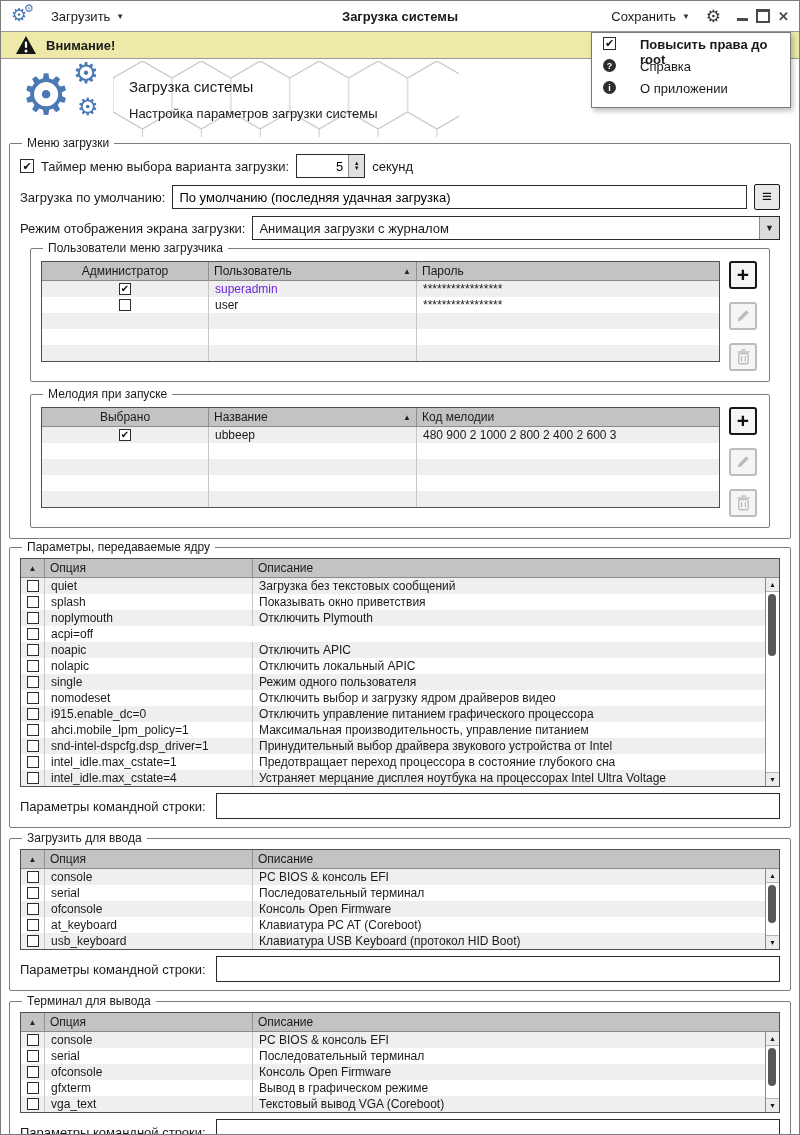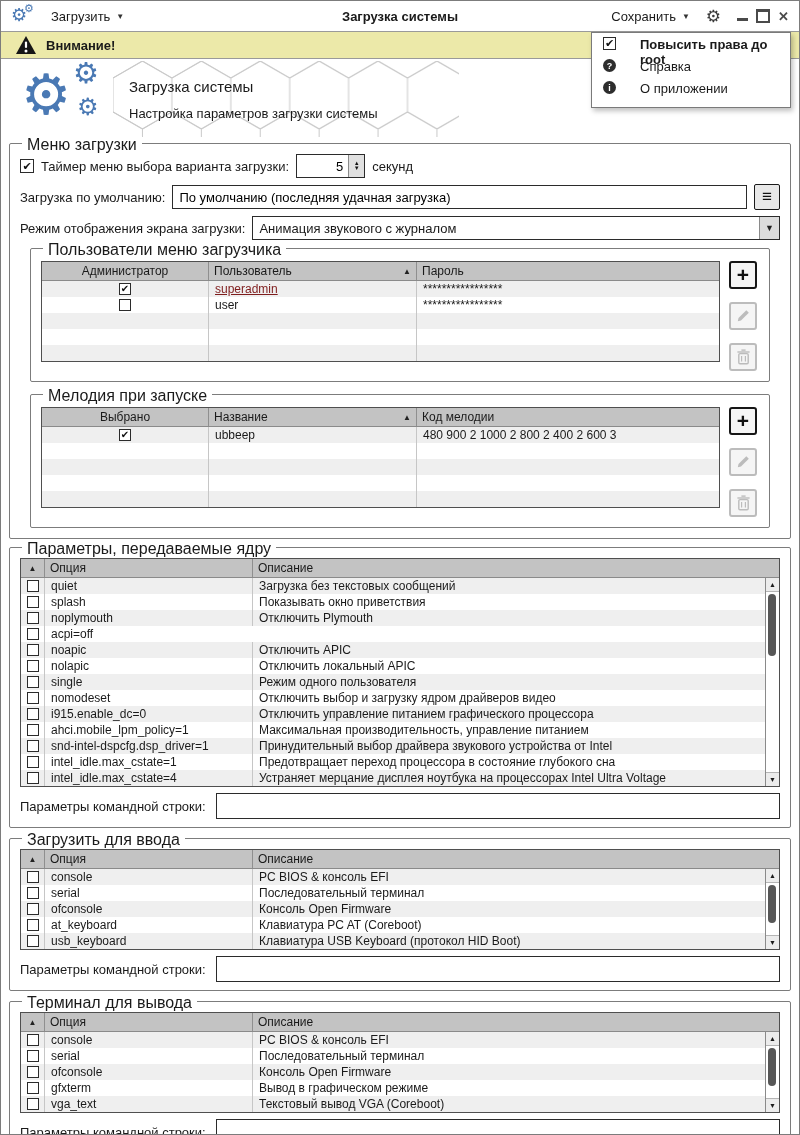--- a/index.html
+++ b/index.html
@@ -43,21 +43,21 @@
   .logo-big{position:relative;width:92px;height:72px;flex:none;z-index:1;}
   .logo-big .g1{position:absolute;left:0;top:4px;font-size:56px;line-height:1;color:#4a79b4;}
   .logo-big .g2{position:absolute;left:52px;top:-4px;font-size:29px;line-height:1;color:#4a79b4;}
   .logo-big .g3{position:absolute;left:56px;top:32px;font-size:24px;line-height:1;color:#4a79b4;}
   .header-text{position:relative;z-index:1;margin-left:16px;}
   .header-title{font-size:15px;margin-bottom:11px;}
   .header-sub{font-size:13px;}
 
   
   .group{position:relative;border:1px solid #7c7c7c;border-radius:2px;margin:4px 8px 0;padding:8px 8px 4px;background:#fff;}
-  .group-legend{position:absolute;top:-8px;left:12px;background:#fff;padding:0 5px;font-size:16px;}
+  .group-legend{position:absolute;top:-8px;left:12px;background:#fff;padding:0 5px;font-size:12px;}
   .group.nested{margin:8px 12px 0;padding:10px 8px 6px;}
   .group.mt{margin-top:8px;}
   .group.mt2{margin-top:10px;}
 
   
   .form-row{display:flex;align-items:center;gap:7px;margin:2px 2px 6px;font-size:13px;}
   .cb{width:14px;height:14px;border:1.5px solid #2b2b2b;background:#fff;display:inline-flex;align-items:center;justify-content:center;flex:none;box-sizing:border-box;}
   .cb.checked::after{content:"✔";font-size:11px;color:#111;line-height:1;}
   .cb.small{width:13px;height:13px;}
   .spin{display:flex;border:1.5px solid #2b2b2b;height:24px;box-sizing:border-box;background:#fff;}
@@ -83,21 +83,21 @@
   .h80{height:80px;}  .h208{height:208px;}
   .trow{display:flex;height:16px;align-items:stretch;font-size:12px;}
   .trow:nth-child(odd){background:#efefef;}
   .td{display:flex;align-items:center;padding:0 6px;border-right:1px solid #c6c6c6;box-sizing:border-box;overflow:hidden;white-space:nowrap;}
   .td:last-child{border-right:none;}
   .td.center{justify-content:center;}
   .td .cb{width:12px;height:12px;border-width:1.2px;}
   .td .cb.checked::after{font-size:10px;}
   .c-admin{width:167px;flex:none;} .c-user{width:208px;flex:none;} .c-pass{flex:1;}
   .c-cbx{width:24px;flex:none;} .c-opt{width:208px;flex:none;} .c-desc{flex:1;text-align:center;}
-  .link{color:#7f1d1d;text-decoration:underline;}
+  .link{color:#6d28d9;}
 
   
   .vscroll{position:absolute;top:0;right:0;bottom:0;width:14px;border-left:1px solid #8a8a8a;background:#fff;display:flex;flex-direction:column;box-sizing:border-box;}
   .vs-btn{height:13px;flex:none;background:#ececec;display:flex;align-items:center;justify-content:center;font-size:7px;color:#1a1a1a;}
   .vs-btn.up{border-bottom:1px solid #b5b5b5;}
   .vs-btn.down{border-top:1px solid #b5b5b5;}
   .vs-track{flex:1;position:relative;}
   .vs-thumb{position:absolute;left:2px;width:8px;background:#575757;border-radius:4px;top:2px;} .th62{height:62px;} .th38{height:38px;}
 
   
@@ -213,21 +213,21 @@
       <span>Загрузка по умолчанию:</span>
       <input class="text-input grow" value="По умолчанию (последняя удачная загрузка)" style="">
       <button class="icon-btn">
           <span>≡</span>
         </button>
     </div>
 
     <div class="form-row">
       <span>Режим отображения экрана загрузки:</span>
       <span class="selectbox">
-        <span class="sel-value">Анимация звукового с журналом</span>
+        <span class="sel-value">Анимация загрузки с журналом</span>
         <span class="sel-arrow">▼</span>
       </span>
     </div>
 
     <div class="group nested">
       <span class="group-legend">Пользователи меню загрузчика</span>
       <div class="table-block">
         <div class="tbl">
           <div class="tbl-head">
             <div class="th c-admin" style="justify-content:center">Администратор</div>

